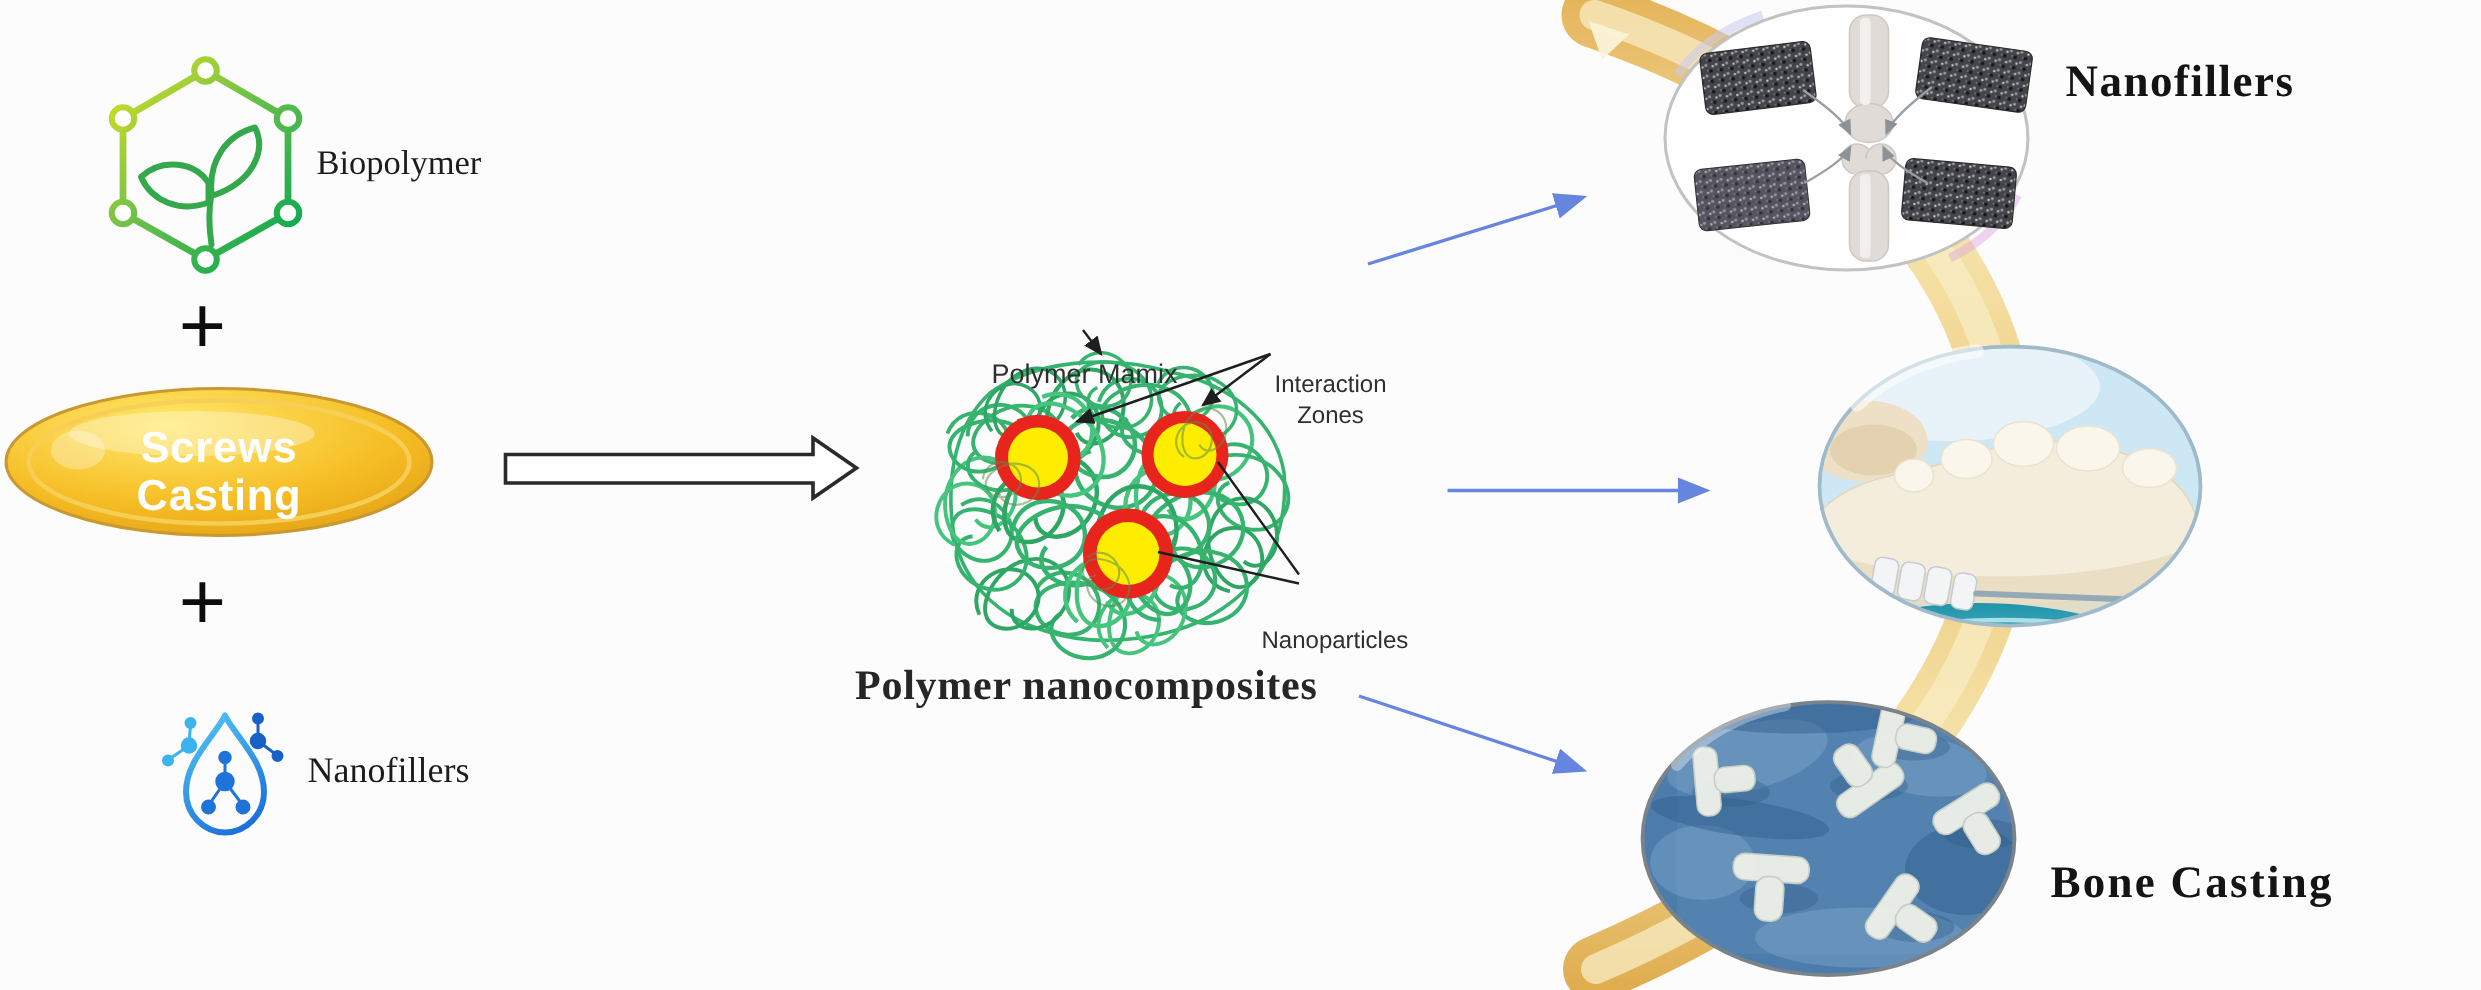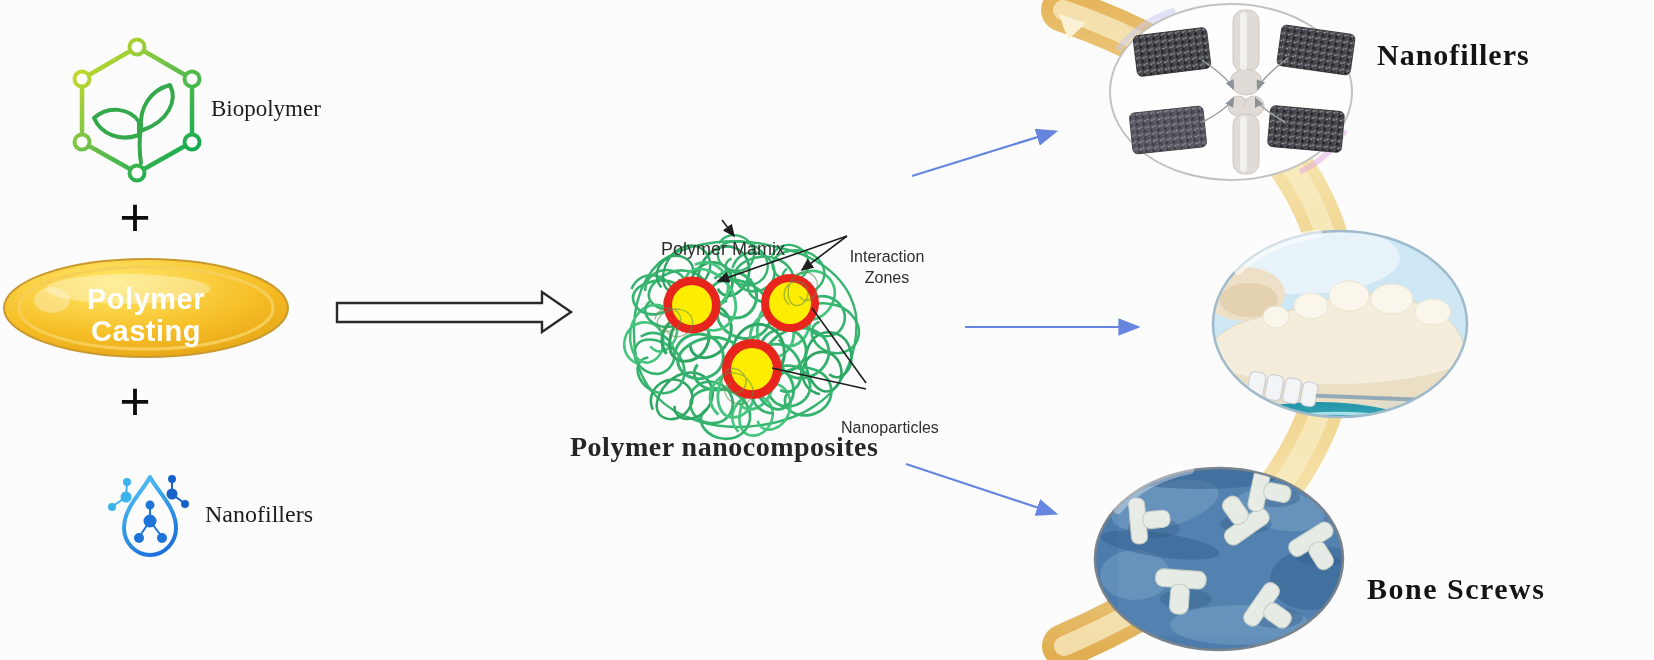--- a/index.html
+++ b/index.html
@@ -293,39 +293,39 @@
     <ellipse cx="1219" cy="559" rx="124" ry="91" fill="none" stroke="#79838B" stroke-width="2.5"></ellipse>
     <path d="M1118,510 A124,91 0 0 1 1190,470" stroke="#FFFFFF" stroke-width="8" opacity="0.35" fill="none" stroke-linecap="round"></path>
   </g>
 </svg>
 
   <div class="lbl serif" style="left:211px;top:96px;font-size:23px;">Biopolymer</div>
 
   <div class="lbl plus" style="left:110px;top:190px;">+</div>
 
   <div class="solvent-text">
-    <div>Polymer</div>
+    <div>Screws</div>
     <div>Casting</div>
   </div>
 
   <div class="lbl plus" style="left:110px;top:374px;">+</div>
 
   <div class="lbl serif" style="left:205px;top:501px;font-size:24px;">Nanofillers</div>
 
   <div class="lbl sans anno" style="left:661px;top:195px;font-size:18px;">Polymer Mamix</div>
 
   <div class="lbl sans anno" style="left:828px;top:202px;width:118px;text-align:center;line-height:21px;">
     <div>Interaction</div>
     <div>Zones</div>
   </div>
 
   <div class="lbl sans anno" style="left:841px;top:375px;text-align:right;">Nanoparticles</div>
 
-  <div class="lbl serif caption" style="left:570px;top:431px;">Polymer nanocomposites</div>
+  <div class="lbl serif caption" style="left:570px;top:442px;">Polymer nanocomposites</div>
 
   <div class="lbl serif app-label" style="left:1377px;top:38px;">
     <div>Nanofillers</div>
   </div>
 
 
-  <div class="lbl serif app-label" style="left:1367px;top:572px;letter-spacing:1.5px;">Bone Screws</div>
+  <div class="lbl serif app-label" style="left:1367px;top:572px;letter-spacing:1.5px;">Bone Casting</div>
 
 </div>
 
 </body></html>

